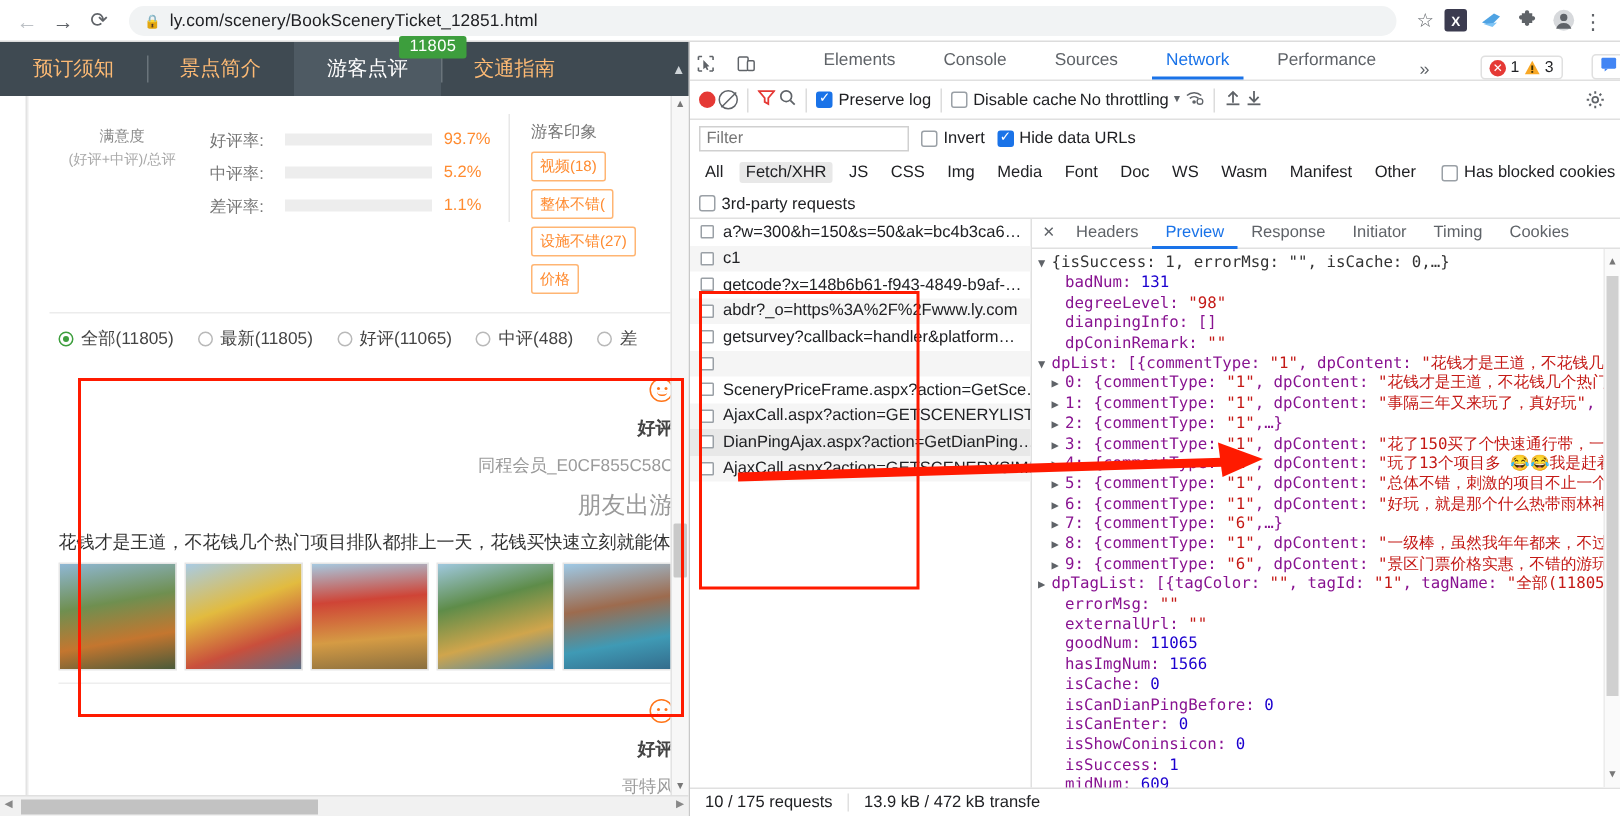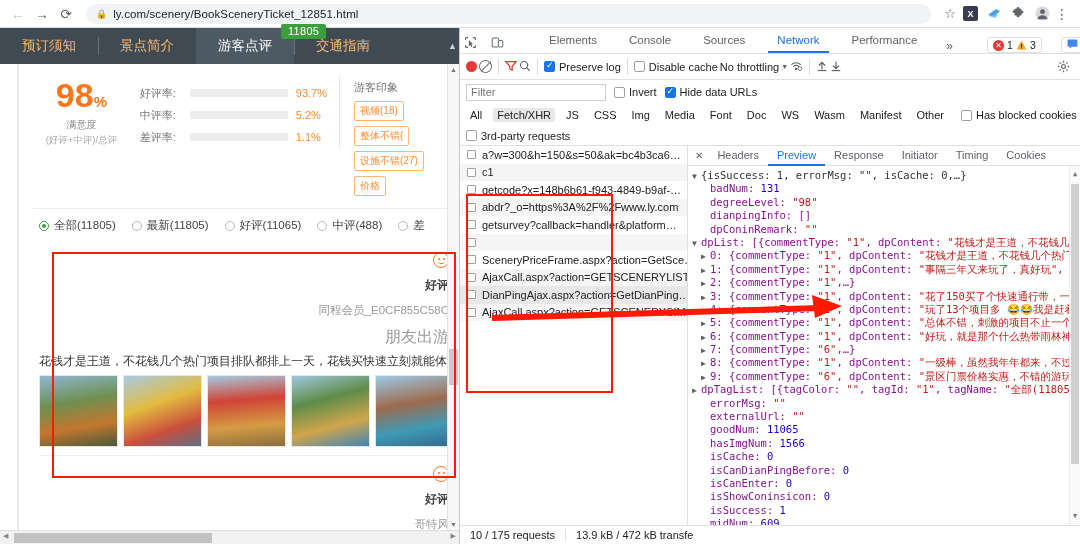--- a/index.html
+++ b/index.html
@@ -53,21 +53,21 @@
   .ptab {
     display: flex; align-items: center; padding: 0 22px; font-size: 13.5px; color: #fdba74;
     position: relative; white-space: nowrap;
   }
   .ptab + .ptab::before {
     content: ""; position: absolute; left: 0; top: 9px; bottom: 9px; width: 1px; background: #6a747b;
   }
   .ptab.active { background: #4e5a63; color: #ffffff; }
   .ptab.active::before { display: none; }
   .badge-count {
-    position: absolute; left: 281px; top: -4px;
+    position: absolute; left: 266px; top: -4px;
     background: #3d9e3d; color: #fff; font-size: 11px;
     padding: 1px 7px 2px; border-radius: 2px; z-index: 5; letter-spacing: .3px;
   }
   .tab-scroll-up {
     position: absolute; right: 2px; top: 50%; transform: translateY(-50%);
     color: #cfd5d9; font-size: 9px;
   }
 
   .page-body { flex: 1; display: flex; min-height: 0; position: relative; overflow: hidden; }
   .page-gutter { width: 18px; min-width: 18px; background: #fff; border-right: 1px solid #e3e3e3; }
@@ -323,23 +323,20 @@
         <div class="badge-count">11805</div>
         <div class="tab-scroll-up">▲</div>
       </div>
 
       <div class="page-body">
         <div class="page-gutter"></div>
         <div class="page-main">
 
           <div class="summary">
             <div class="score-col">
-              <div class="score">
-                <span class="num">98</span><span class="pct">%</span>
-              </div>
               <div class="score-lbl">满意度</div>
               <div class="score-sub">(好评+中评)/总评</div>
             </div>
 
             <div class="bars">
               <div class="bar-row">
                 <span class="lbl">好评率:</span>
                 <span class="bar-track"><span class="bar-fill" style="width:92%"></span></span>
                 <span class="bar-val">93.7%</span>
               </div>

